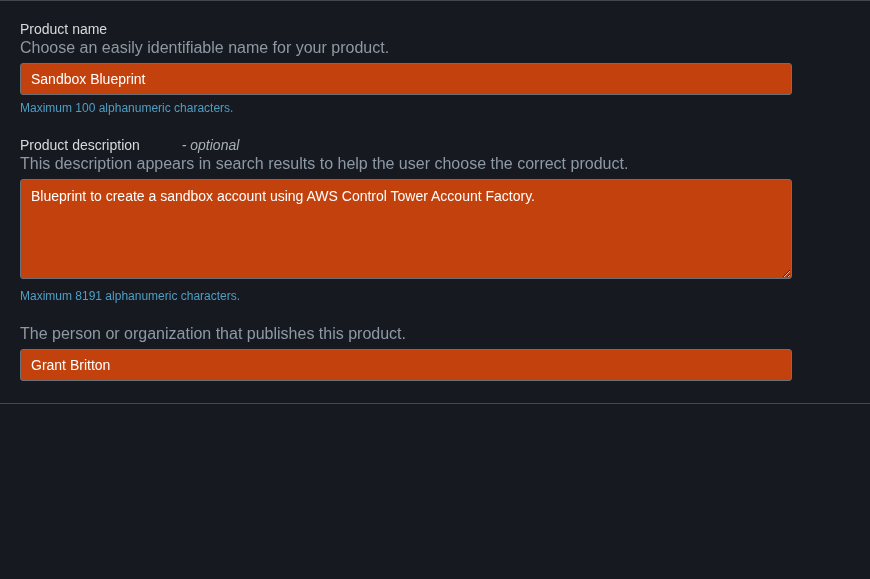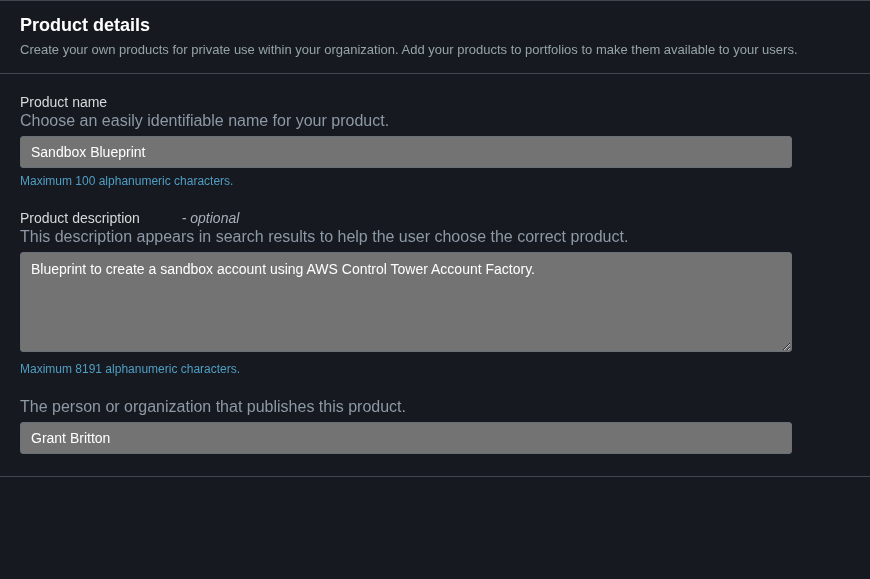--- a/index.html
+++ b/index.html
@@ -50,21 +50,21 @@
       color: #a7b0b7;
       margin-left: 38px;
     }
     .field-hint {
       font-size: 16px;
       color: #8d99a5;
       margin-bottom: 6px;
     }
     .text-input, .textarea-input {
       width: 772px;
-      background-color: #737373;
+      background-color: #c2410c;
       border: 1px solid #687078;
       border-radius: 3px;
       color: #ffffff;
       font-size: 14px;
       font-family: inherit;
       padding: 7px 10px;
       outline: none;
     }
     .textarea-input {
       height: 100px;
@@ -78,24 +78,20 @@
     .field-constraint {
       font-size: 12px;
       color: #4f9ec4;
       margin-top: 6px;
     }
   </style>
 </head>
 <body>
 
 <div class="panel">
-  <div class="header">
-    <h1 class="page-title">Product details</h1>
-    <div class="page-subtitle">Create your own products for private use within your organization. Add your products to portfolios to make them available to your users.</div>
-  </div>
 
   <div class="form-body">
 
     <div class="field">
       <label class="field-label">Product name</label>
       <div class="field-hint">Choose an easily identifiable name for your product.</div>
       <input type="text" class="text-input" value="Sandbox Blueprint" style="">
       <div class="field-constraint">Maximum 100 alphanumeric characters.</div>
     </div>
 

